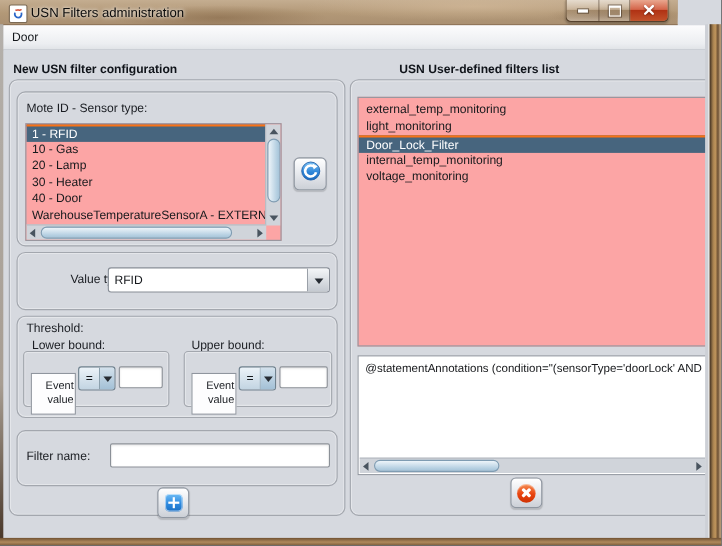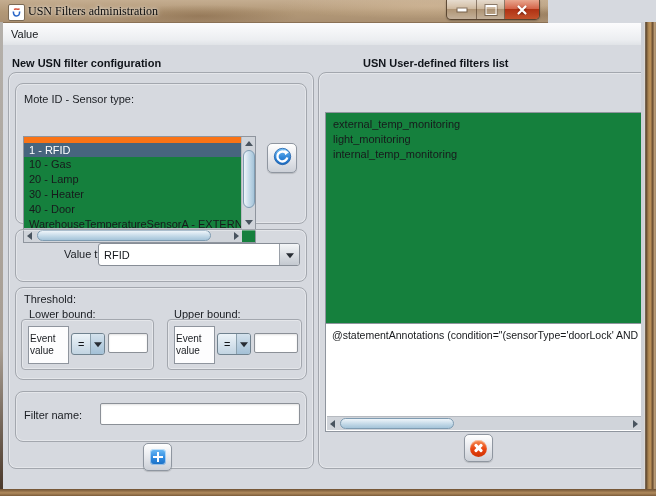--- a/index.html
+++ b/index.html
@@ -1,26 +1,26 @@
 <!DOCTYPE html>
 <html><head>
 <meta charset="utf-8">
 <style>
   html,body{margin:0;padding:0;background:#222;}
   #window{position:relative;width:656px;height:496px;font-family:"Liberation Sans",sans-serif;
     -webkit-font-smoothing:antialiased;overflow:hidden;background:#d6d9df;}
 
   
-  .titlebar{position:absolute;left:0;top:0;width:548px;height:22px;
+  .titlebar{position:absolute;left:0;top:0;width:616px;height:22px;
     background:
       radial-gradient(140px 16px at 200px 16px, rgba(110,78,46,.38), transparent 70%),
       radial-gradient(220px 18px at 430px 6px, rgba(216,190,158,.55), transparent 70%),
       radial-gradient(90px 12px at 560px 14px, rgba(96,66,40,.30), transparent 70%),
       linear-gradient(180deg,#c4ad90 0%,#b29877 55%,#a2876612 100%),#ab9173;
-    border-bottom:1px solid #8a7155;font-family:Liberation Serif, serif;}
+    border-bottom:1px solid #8a7155;}
   .frame-right{position:absolute;left:641px;top:22px;width:15px;height:468px;
     background:linear-gradient(90deg,#cdd0d6 0%,#cdd0d6 18%,#efefef 22%,#55402a 32%,#a5804f 48%,#c0955c 62%,#6b4f33 78%,#b99a74 90%,#a48b6d 100%);}
   .frame-left{position:absolute;left:0;top:22px;width:3px;height:468px;
     background:linear-gradient(180deg,#b4b0ab 0%,#a79d92 70%,#4a382a 100%);}
   .frame-bottom{position:absolute;left:0;top:489px;width:656px;height:7px;
     background:linear-gradient(180deg,#6f5133 0%,#b08a5c 55%,#7c5c3a 100%);}
 
   .java-icon{position:absolute;left:8px;top:4px;width:15px;height:15px;background:#fff;
     border:1px solid #7b6a55;border-radius:2px;}
   .titlebar-text{position:absolute;left:28px;top:0;height:22px;line-height:22px;font-size:12px;color:#0b0b0b;
@@ -45,27 +45,27 @@
 
   
   .content{position:absolute;left:3px;top:45px;width:638px;height:444px;background:#d6d9df;}
 
   .panel-title{position:absolute;font-size:11px;font-weight:bold;color:#10141a;}
   .groupbox{position:absolute;border:1px solid #a3a7ae;border-radius:8px;
     box-shadow:inset 0 0 0 1px rgba(255,255,255,.35);}
   .lbl{position:absolute;font-size:11px;color:#1a1d22;white-space:nowrap;}
 
   
-  .listbox{position:absolute;background:#15803d;border:1px solid #8f959e;overflow:hidden;margin-top:24px;}
+  .listbox{position:absolute;background:#fca5a5;border:1px solid #8f959e;overflow:hidden;}
   .li-item{font-size:11px;color:#17191c;white-space:nowrap;overflow:hidden;padding-left:5px;}
   .mote-items{position:absolute;left:0;top:0;right:13px;bottom:13px;overflow:hidden;}
   .mote-items .li-item{height:15px;line-height:15px;}
   .filters-items{position:absolute;left:0;top:4px;right:0;bottom:0;overflow:hidden;}
   .filters-items .li-item{height:15px;line-height:15px;padding-left:7px;}
-  .li-item.selected{background:#47657e;color:#fff;border-top:6px solid #f97316;height:14px;line-height:14px;}
+  .li-item.selected{background:#47657e;color:#fff;border-top:2px solid #f97316;height:14px;line-height:14px;}
 
   
   .sb-track-v{position:absolute;right:0;top:0;bottom:13px;width:13px;background:#d0d4da;border-left:1px solid #b6bac0;}
   .sb-track-h{position:absolute;left:0;right:13px;bottom:0;height:13px;background:#d0d4da;border-top:1px solid #b6bac0;}
   .sb-track-h.full{right:1px;left:1px;bottom:1px;}
   .sb-arrow{position:absolute;width:0;height:0;}
   .ar-up{left:3px;top:4px;border-left:4px solid transparent;border-right:4px solid transparent;border-bottom:5px solid #49545f;}
   .ar-down{left:3px;bottom:4px;border-left:4px solid transparent;border-right:4px solid transparent;border-top:5px solid #49545f;}
   .ar-left{left:3px;top:3px;border-top:4px solid transparent;border-bottom:4px solid transparent;border-right:5px solid #49545f;}
   .ar-right{right:3px;top:3px;border-top:4px solid transparent;border-bottom:4px solid transparent;border-left:5px solid #49545f;}
@@ -88,21 +88,21 @@
   .combo .arrow-btn{position:absolute;right:0;top:0;bottom:0;width:19px;border-left:1px solid #9aa0a8;
     border-radius:0 2px 2px 0;background:linear-gradient(180deg,#f4f6f8,#d9dde2 55%,#c4c9d0);}
   .tri-down{position:absolute;left:50%;top:50%;transform:translate(-50%,-35%);width:0;height:0;
     border-left:4px solid transparent;border-right:4px solid transparent;border-top:5px solid #272c33;}
   .eq-combo{position:absolute;border:1px solid #70828f;border-radius:3px;
     background:linear-gradient(180deg,#ecf3f8,#c2d4e2);}
   .eq-combo .val{position:absolute;left:6px;top:0;bottom:0;font-size:11px;color:#13161a;display:flex;align-items:center;}
   .eq-combo .arrow-btn{position:absolute;right:0;top:0;bottom:0;width:13px;border-left:1px solid #8ba0ad;
     border-radius:0 2px 2px 0;background:linear-gradient(180deg,#d3e1ec,#a3c0d6);}
   .eventbox{position:absolute;background:#fdfdfe;border:1px solid #8f959e;font-size:10px;color:#1a1d22;
-    display:flex;align-items:center;justify-content:center;text-align:left;line-height:12px;padding:1px;}
+    display:flex;align-items:center;justify-content:center;text-align:right;line-height:12px;padding:1px;margin-top:13px;}
 
   .textarea{position:absolute;background:#fff;border:1px solid #8f959e;overflow:hidden;}
   .textarea .ta-text{position:absolute;left:6px;top:5px;right:0;font-size:10.5px;color:#17191c;white-space:nowrap;}
 
   
   .icon-plus{width:16px;height:16px;border-radius:4px;position:relative;
     background:linear-gradient(180deg,#6fbcf5,#2e8ae0 55%,#1a6fc4);box-shadow:inset 0 0 0 1px rgba(255,255,255,.55);}
   .icon-plus::before{content:"";position:absolute;left:7px;top:3px;width:2.6px;height:10px;background:#fff;}
   .icon-plus::after{content:"";position:absolute;left:3px;top:6.8px;width:10px;height:2.6px;background:#fff;}
   .icon-x{width:17px;height:17px;border-radius:50%;position:relative;
@@ -134,21 +134,21 @@
         <span class="glyph">
           <svg width="11" height="10" viewBox="0 0 11 10">
               <path d="M2 1.5 L9 8.5 M9 1.5 L2 8.5" stroke="#fff" stroke-width="2.2" stroke-linecap="round" style="filter:drop-shadow(0 1px 1px rgba(60,10,0,.6))"></path>
             </svg>
         </span>
       </div>
     </div>
   </div>
 
   <div class="menubar">
-    <span class="menu-item">Value</span>
+    <span class="menu-item">Door</span>
   </div>
 
   <div class="content"></div>
 
   <span class="panel-title" style="left:12px;top:57px;">New USN filter configuration</span>
   <div class="groupbox" style="left:8px;top:72px;width:304px;height:395px;"></div>
 
   <div class="groupbox" style="left:15px;top:83px;width:290px;height:139px;"></div>
   <span class="lbl" style="left:24px;top:93px;">Mote ID - Sensor type:</span>
 
@@ -232,21 +232,23 @@
     <span class="icon-plus"></span>
   </div>
 
   <span class="panel-title" style="left:322px;top:57px;margin-left:41px;">USN User-defined filters list</span>
   <div class="groupbox" style="left:318px;top:72px;width:330px;height:395px;"></div>
 
   <div class="listbox" style="left:325px;top:88px;width:316px;height:225px;">
     <div class="filters-items">
         <div class="li-item">external_temp_monitoring</div>
         <div class="li-item">light_monitoring</div>
+        <div class="li-item selected">Door_Lock_Filter</div>
         <div class="li-item">internal_temp_monitoring</div>
+        <div class="li-item">voltage_monitoring</div>
       </div>
   </div>
 
   <div class="textarea" style="left:325px;top:323px;width:316px;height:107px;">
     <div class="ta-text">@statementAnnotations (condition="(sensorType='doorLock' AND moteNa</div>
     <div class="sb-track-h full">
       <span class="sb-arrow ar-left"></span>
       <div class="sb-thumb-h" style="left:13px;width:112px;"></div>
       <span class="sb-arrow ar-right"></span>
     </div>

